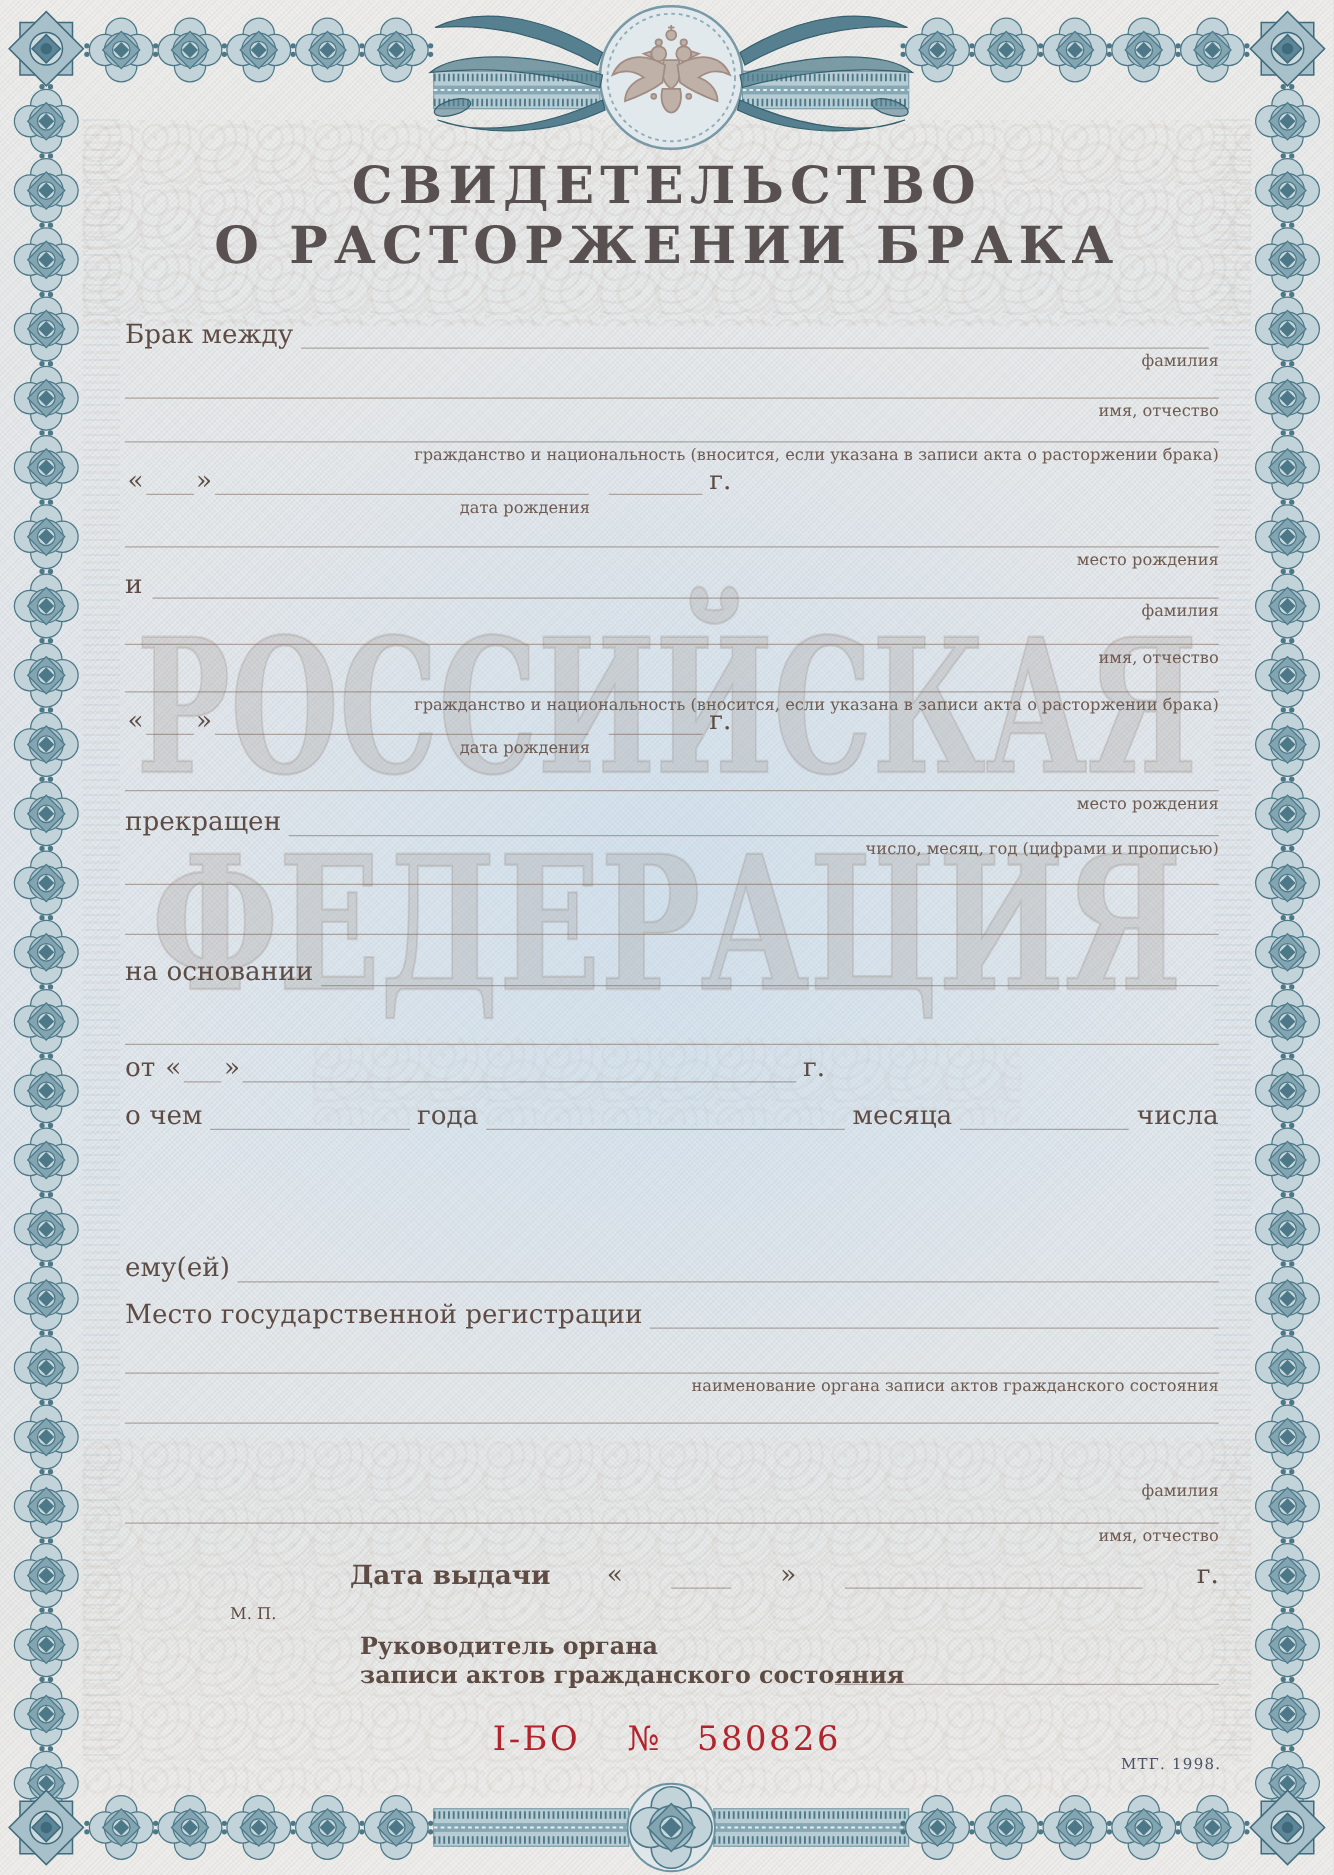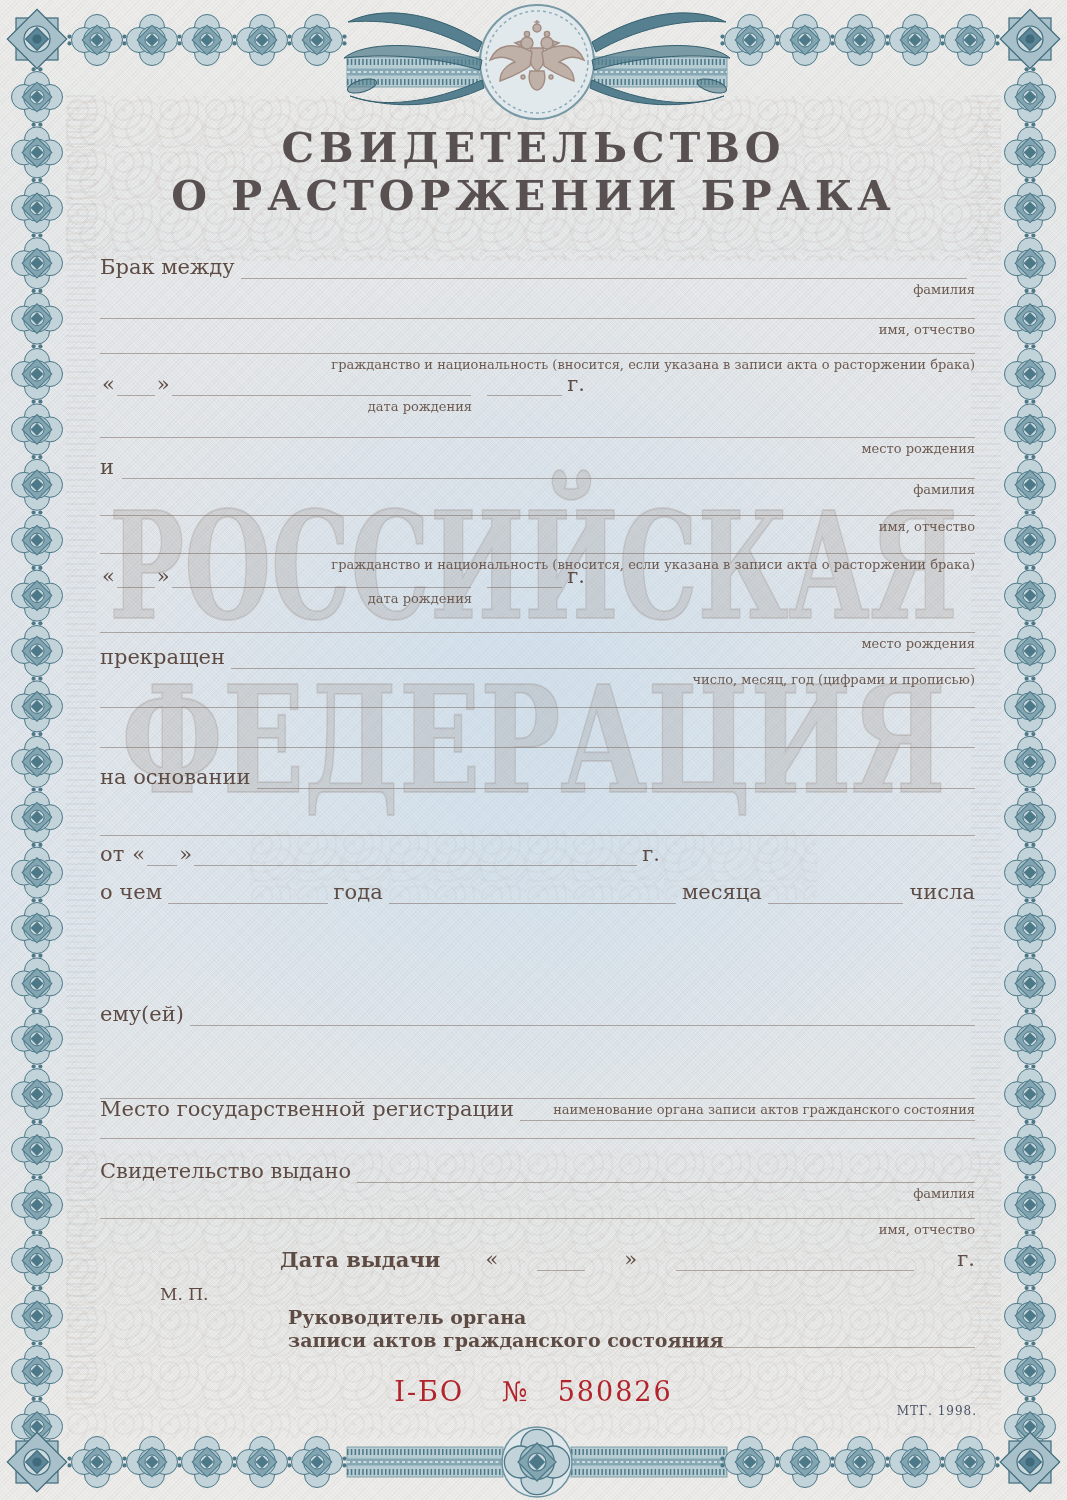--- a/index.html
+++ b/index.html
@@ -24,21 +24,21 @@
          font-size:41px;font-weight:600;letter-spacing:5px;line-height:1.0;}
   .wm{position:absolute;left:0;width:100%;text-align:center;font-weight:bold;
       color:rgba(128,112,102,.17);-webkit-text-stroke:1.5px rgba(128,112,102,.20);
       font-size:116px;white-space:nowrap;pointer-events:none;}
   .row{position:absolute;height:30px;display:flex;align-items:flex-end;}
   .lbl{font-size:21px;color:#5e4c44;white-space:nowrap;line-height:1;padding-bottom:1px;}
   .q{font-size:21px;color:#5e4c44;line-height:1;padding:0 2px 1px 2px;}
   .ln{flex:1 1 auto;height:2px;border-bottom:1px solid rgba(120,99,90,.5);}
   .ln.fix{flex:0 0 auto;}
   .cap{position:absolute;text-align:right;font-size:13px;color:#6d5a50;white-space:nowrap;}
-  .small{position:absolute;font-size:17px;color:#5e4c44;}
+  .small{position:absolute;font-size:13px;color:#5e4c44;margin-left:24px;}
   .serial{position:absolute;top:1376px;left:0;width:100%;text-align:center;color:#b2232b;
           font-size:27px;letter-spacing:2px;}
   .serial .sp1{margin-right:38px;} .serial .sp2{margin-right:28px;}
   .mtg{position:absolute;top:1404px;right:90px;font-size:12px;color:#4a5468;letter-spacing:1px;}
   .ruk{position:absolute;top:1306px;left:288px;font-size:19px;color:#5e4c44;line-height:1.22;font-weight:600;}
   .lnabs{position:absolute;height:1px;border-bottom:1px solid rgba(120,99,90,.5);}
   .plain{position:absolute;font-size:21px;color:#5e4c44;white-space:nowrap;}
   svg.borders{position:absolute;inset:0;pointer-events:none;}
 </style>
 </head>
@@ -402,37 +402,33 @@
     <span class="lbl" style="margin-left:6px;">числа</span>
   </div>
 
 
 
   <div class="row" style="top:996px;left:100px;right:92px;">
     <span class="lbl" style="margin-right:6px;">ему(ей)</span>
     <span class="ln"></span>
   </div>
 
-  <div class="row" style="top:1091px;left:100px;right:92px;">
+  <div class="row" style="top:1033px;left:100px;right:92px;">
     <span class="lbl" style="margin-right:6px;">Место государственной регистрации</span>
     <span class="ln"></span>
   </div>
 
   <div class="row" style="top:1069px;left:100px;right:92px;">
       <span class="ln"></span>
     </div>
   <div class="cap" style="top:1102px;left:100px;right:92px;">наименование органа записи актов гражданского состояния</div>
   <div class="row" style="top:1109px;left:100px;right:92px;">
       <span class="ln"></span>
     </div>
 
-  <div class="row" style="top:1153px;left:100px;right:92px;">
-    <span class="lbl" style="margin-right:6px;">Свидетельство выдано</span>
-    <span class="ln"></span>
-  </div>
   <div class="cap" style="top:1186px;left:440px;right:92px;">фамилия</div>
 
   <div class="row" style="top:1189px;left:100px;right:92px;">
       <span class="ln"></span>
     </div>
   <div class="cap" style="top:1222px;left:100px;right:92px;">имя, отчество</div>
 
   <div class="row" style="top:1241px;left:280px;right:92px;gap:37px;">
     <span class="lbl" style="margin-right:6px;font-weight:600;">Дата выдачи</span>
     <span class="q">«</span>

